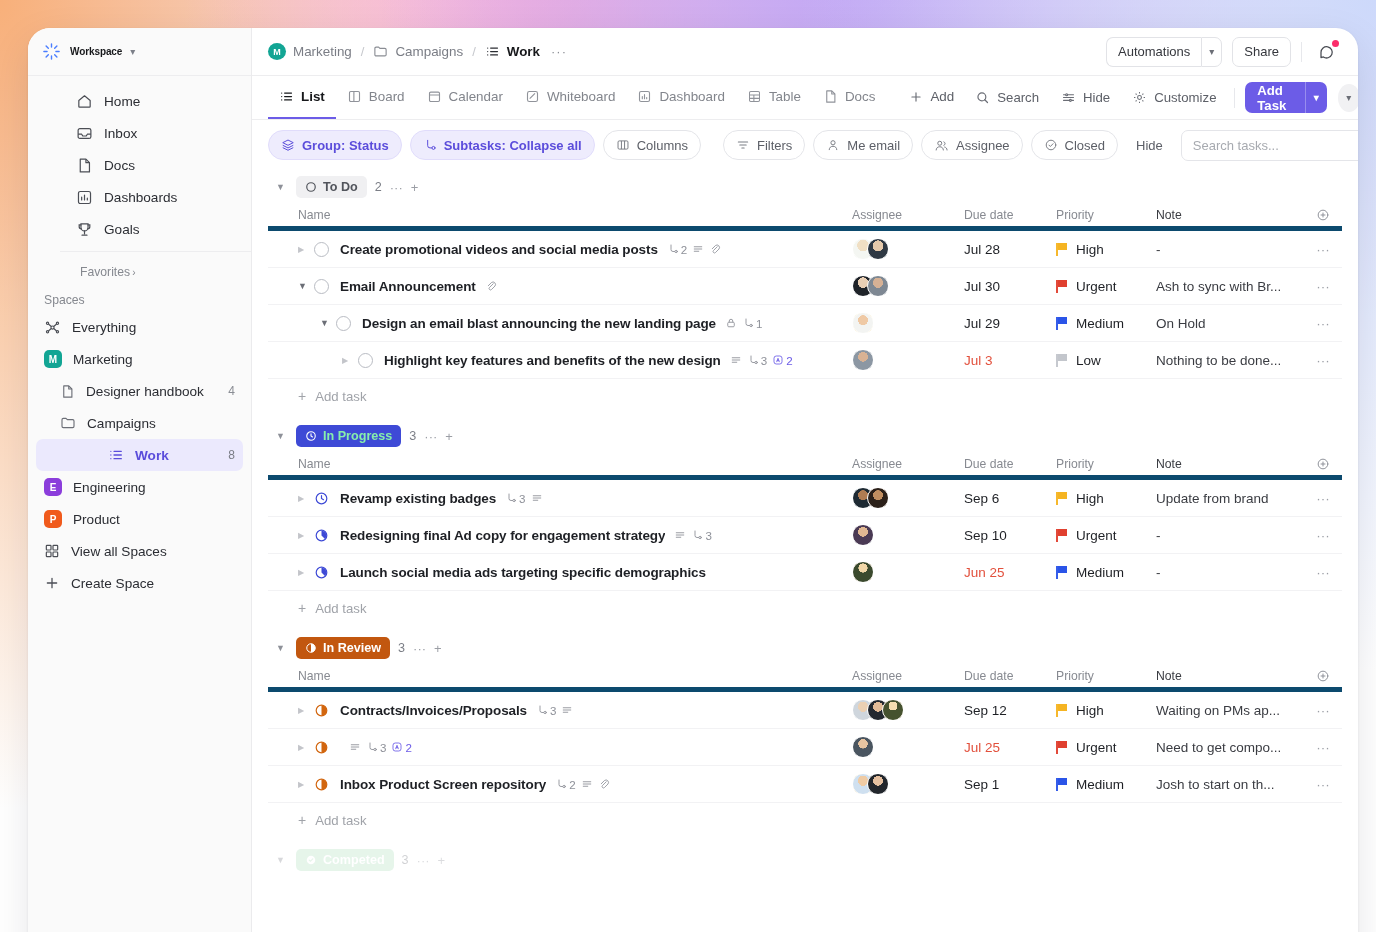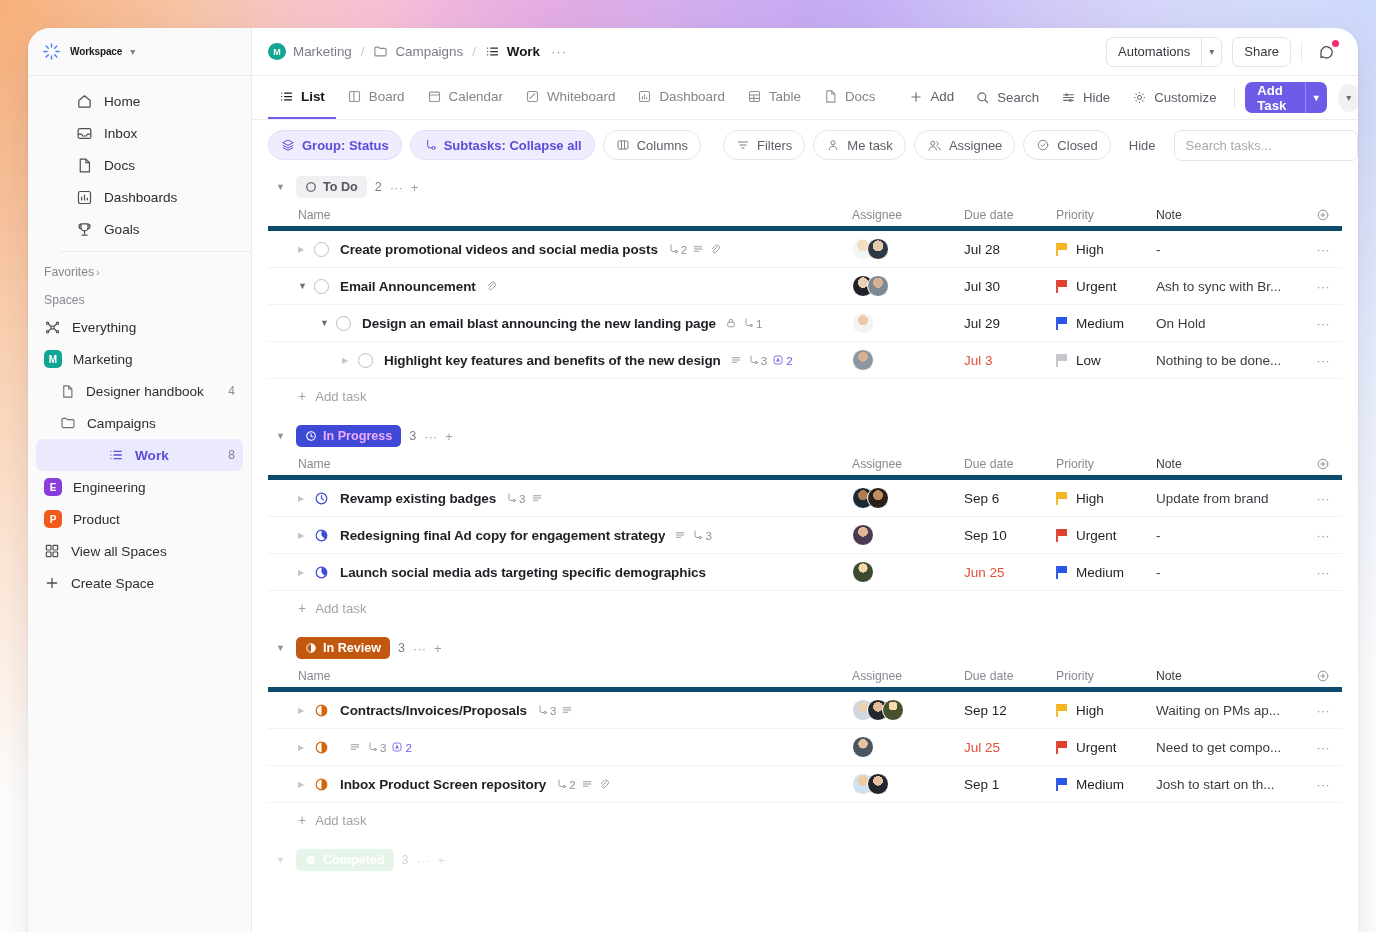--- a/index.html
+++ b/index.html
@@ -41,21 +41,21 @@
   .chev-sm { color: #7c7f88; font-size: 10px; margin-left: -1px; }
   .nav { padding: 9px 8px 6px 8px; border-bottom: 1px solid #ededef; margin-left: 32px; }
   .nav-item {
     display: flex; align-items: center; gap: 11px;
     height: 32px; padding: 0 8px; border-radius: 7px;
     font-size: 13.6px; color: #2b2d33; cursor: pointer;
   }
   .nav-item svg { flex: 0 0 17px; }
   .favorites {
     display:flex; align-items:center; gap:2px;
-    padding: 13px 16px 8px 16px; font-size: 12.2px; color: #85888f; cursor:pointer;
+    padding: 13px 16px 8px 16px; font-size: 12.2px; color: #85888f; cursor:pointer;margin-left:36px;
   }
   .sec-label { padding: 6px 16px 4px 16px; font-size: 12.2px; color: #85888f; }
   .spaces { padding: 0 8px; }
   .space-item {
     display:flex; align-items:center; gap: 11px;
     height: 32px; padding: 0 8px; border-radius: 7px;
     font-size: 13.6px; color: #2b2d33; cursor: pointer;
   }
   .space-item.indent { padding-left: 26px; }
   .space-item.indent2 { padding-left: 26px; }
@@ -137,21 +137,21 @@
   
   .list { flex:1; overflow: hidden; padding: 0 16px; }
   .group { margin-bottom: 6px; }
   .ghead { display:flex; align-items:center; gap:8px; height:34px; padding-left: 8px; }
   .caret { color:#8e9199; font-size: 9px; width:12px; cursor:pointer; }
   .sbadge {
     display:inline-flex; align-items:center; gap:6px; height:22px;
     padding: 0 9px; border-radius:5px; font-size:12.6px; font-weight:600;
   }
   .sb-todo { background:#f0f0f2; color:#52555c; }
-  .sb-prog { background:#3e4ad6; color:#f0abfc; }
+  .sb-prog { background:#3e4ad6; color:#86efac; }
   .sb-rev  { background:#c2570f; color:#fff; }
   .sb-done { background:#b8e3c6; color:#ffffff; }
   .gcount { font-size:12.6px; color:#7b7e86; }
   .gdots, .gplus { color:#9b9ea5; cursor:pointer; font-size:13px; }
 
   .cols {
     display:flex; align-items:center; height:27px;
     border-bottom:5px solid #0c4a6e; font-size:12.2px; color:#878a91;
   }
   .row {
@@ -548,21 +548,21 @@
         </span>
         <span>Filters</span>
       </div>
       <div class="chip">
         <span class="icon">
           <svg width="14" height="14" viewBox="0 0 24 24" fill="none" stroke="#7b7e86" stroke-width="1.7">
               <circle cx="12" cy="8.2" r="3.6"></circle>
               <path d="M5.5 20c0-3.6 2.9-5.8 6.5-5.8s6.5 2.2 6.5 5.8" stroke-linecap="round"></path>
             </svg>
         </span>
-        <span>Me task</span>
+        <span>Me email</span>
       </div>
       <div class="chip">
         <span class="icon">
           <svg width="15" height="15" viewBox="0 0 24 24" fill="none" stroke="#7b7e86" stroke-width="1.6">
               <circle cx="9.2" cy="8.4" r="3.2"></circle>
               <path d="M3.4 19.2c0-3.2 2.6-5.2 5.8-5.2s5.8 2 5.8 5.2" stroke-linecap="round"></path>
               <path d="M15.8 6.2a3 3 0 0 1 0 5.6M17 14.4c2.3.5 3.9 2.3 3.9 4.8" stroke-linecap="round"></path>
             </svg>
         </span>
         <span>Assignee</span>

